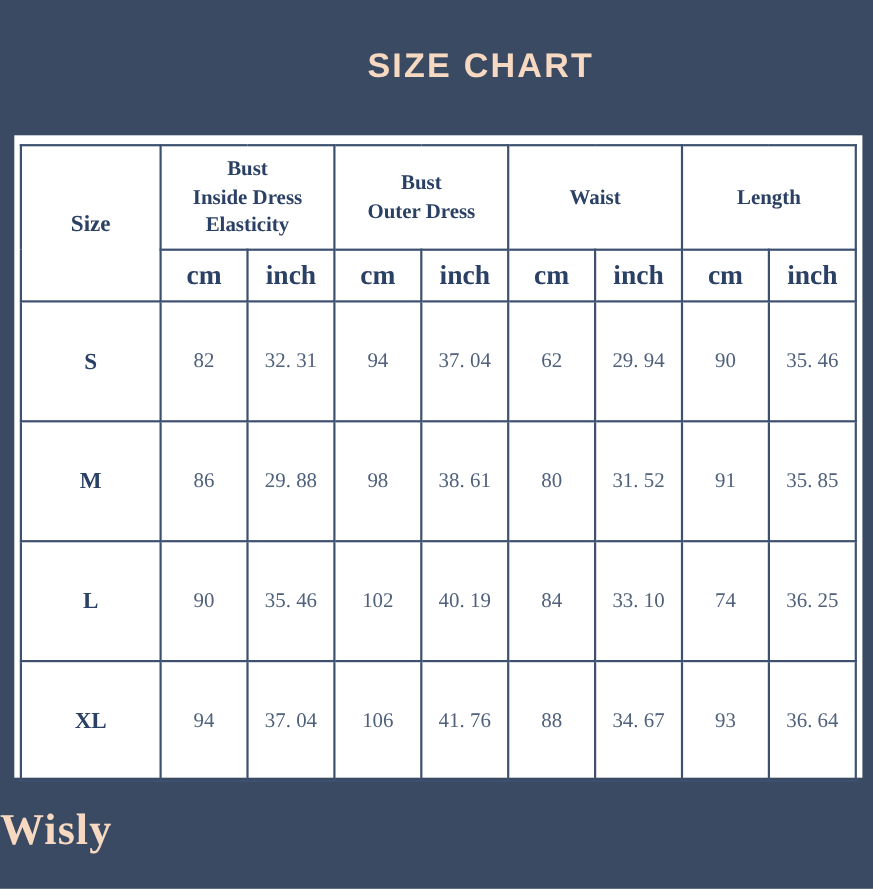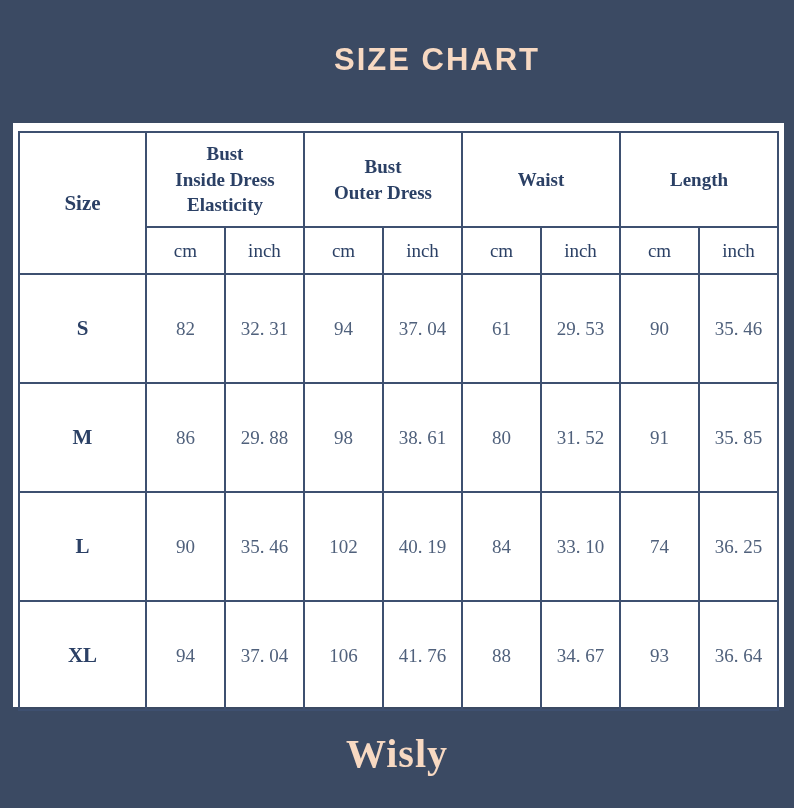--- a/index.html
+++ b/index.html
@@ -48,39 +48,39 @@
     height: 93px;
   }
   th.size-head {
     color: #2b4065;
     font-size: 21px;
     font-weight: bold;
     border-radius: 11px;
   }
   th.unit-head {
     color: #2b4065;
-    font-size: 19px;
-    font-weight: normal;
+    font-size: 25px;
+    font-weight: bold;
     height: 45px;
   }
   td.size-cell {
     color: #2b4065;
     font-size: 21px;
     font-weight: bold;
     height: 107px;
   }
   td.val-cell {
     color: #50617c;
     font-size: 19px;
     font-weight: normal;
     white-space: nowrap;
   }
   .brand {
     position: absolute; top: 730px; left: 0; width: 100%;
-    text-align: center;
+    text-align: left;
     font-family: "Liberation Serif", serif;
     font-weight: bold;
     font-size: 40px;
     letter-spacing: 1px;
     color: #f7d9c2;
   }
 </style>
 </head>
 <body>
 
@@ -127,22 +127,22 @@
       <th class="unit-head">inch</th>
       <th class="unit-head">cm</th>
       <th class="unit-head">inch</th>
     </tr>
     <tr>
       <td class="size-cell">S</td>
       <td class="val-cell">82</td>
       <td class="val-cell">32. 31</td>
       <td class="val-cell">94</td>
       <td class="val-cell">37. 04</td>
-      <td class="val-cell">61</td>
-      <td class="val-cell">29. 53</td>
+      <td class="val-cell">62</td>
+      <td class="val-cell">29. 94</td>
       <td class="val-cell">90</td>
       <td class="val-cell">35. 46</td>
     </tr>
     <tr>
       <td class="size-cell">M</td>
       <td class="val-cell">86</td>
       <td class="val-cell">29. 88</td>
       <td class="val-cell">98</td>
       <td class="val-cell">38. 61</td>
       <td class="val-cell">80</td>

